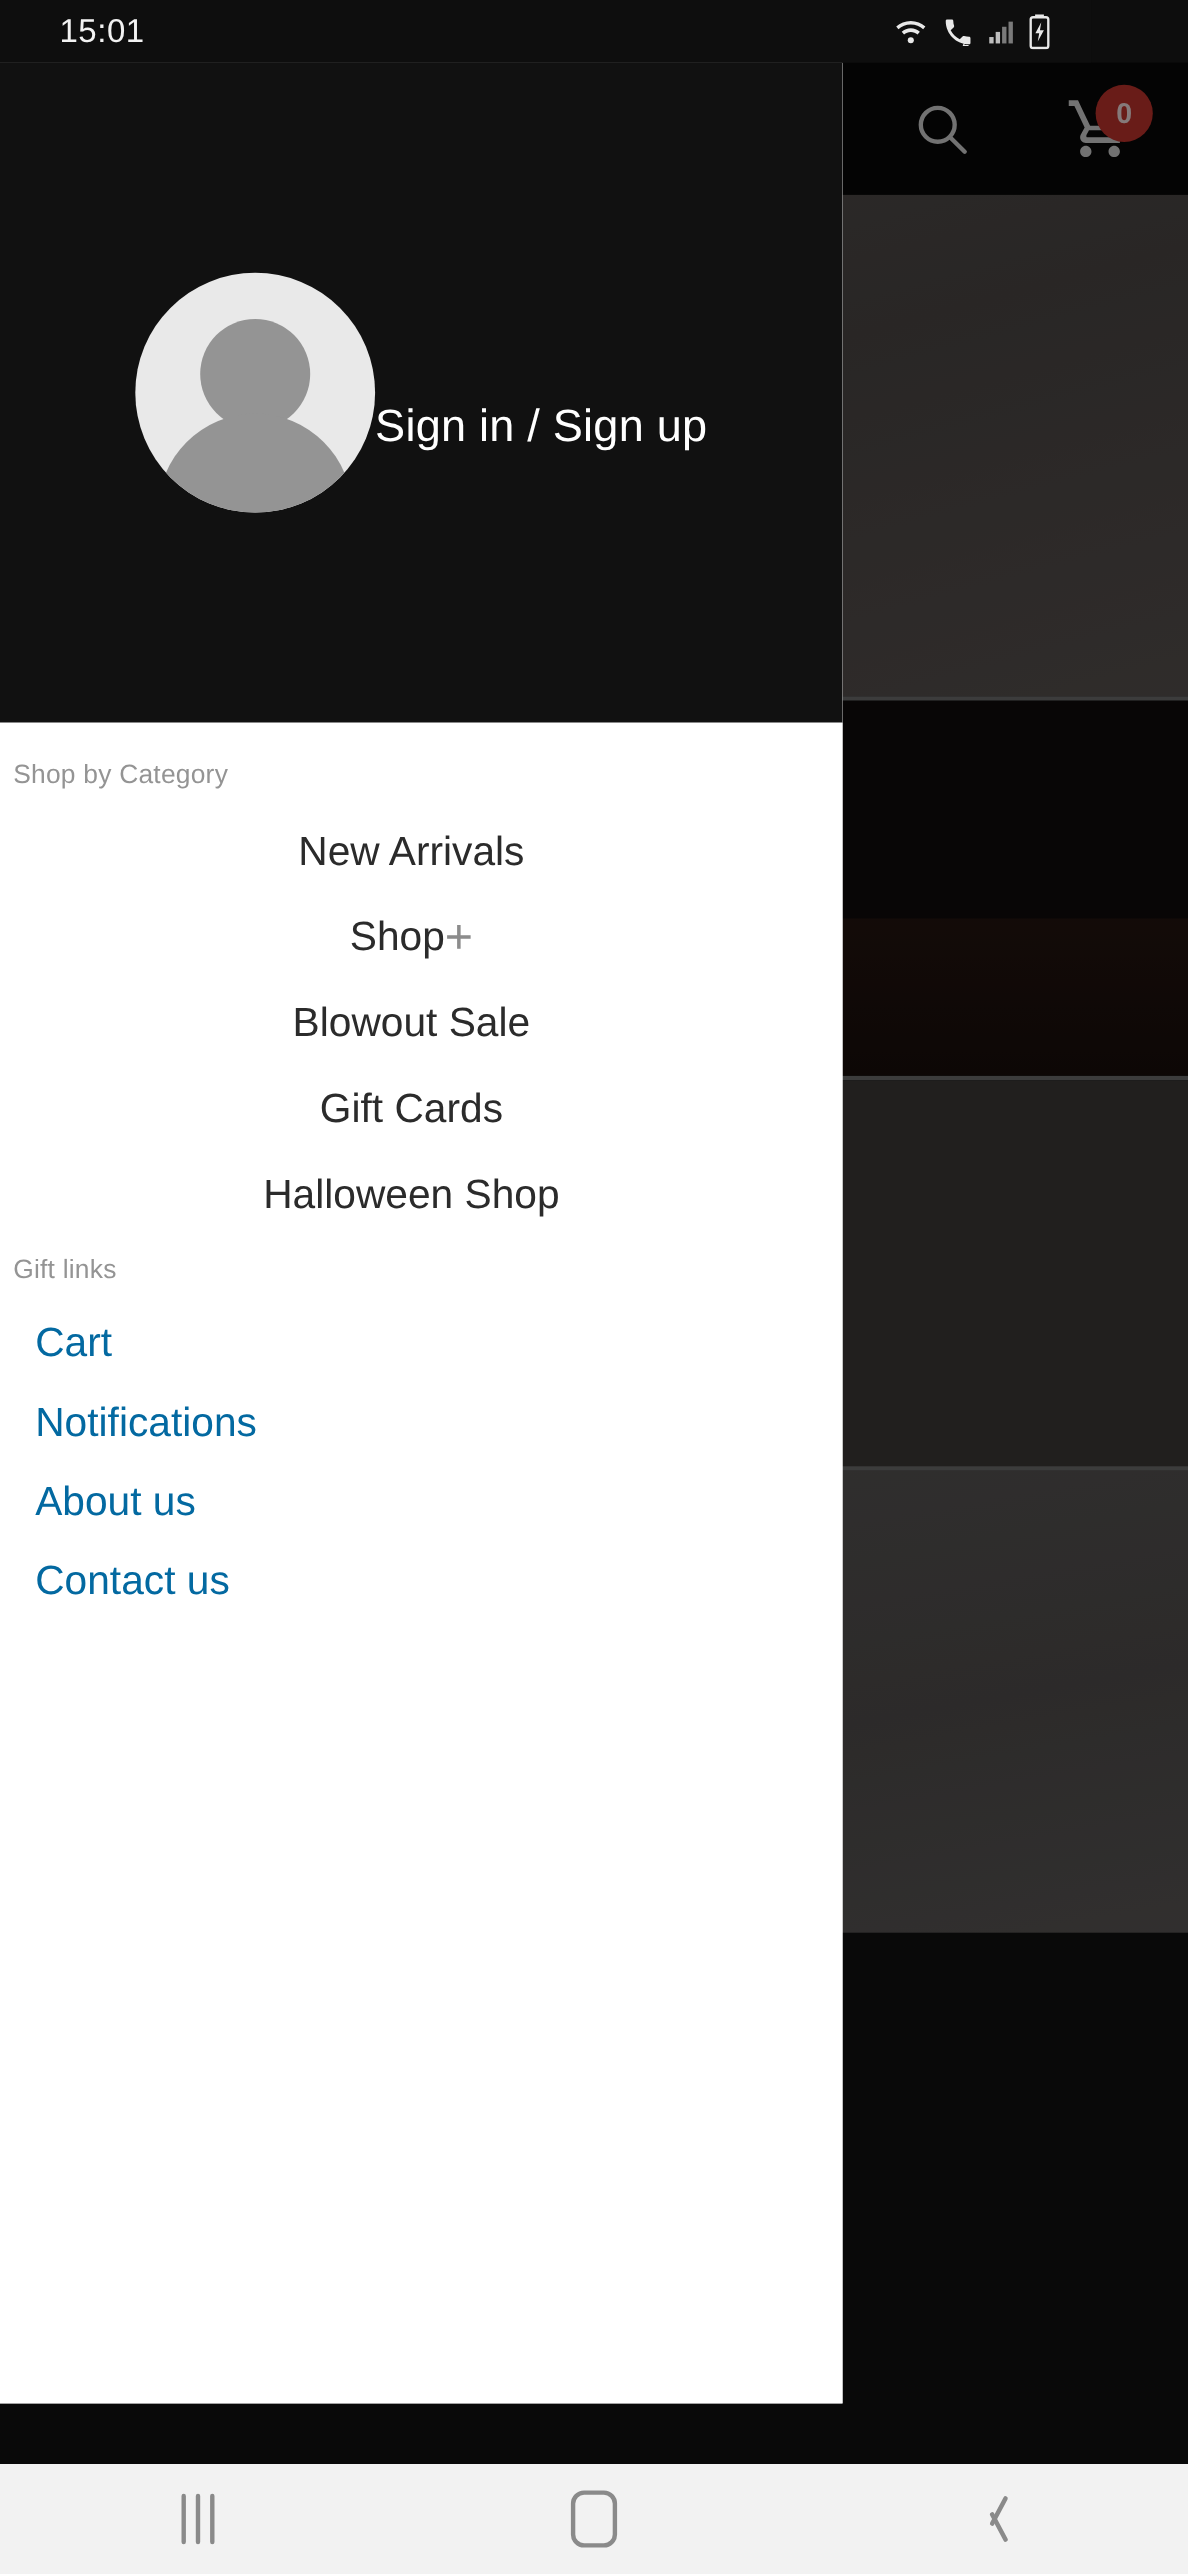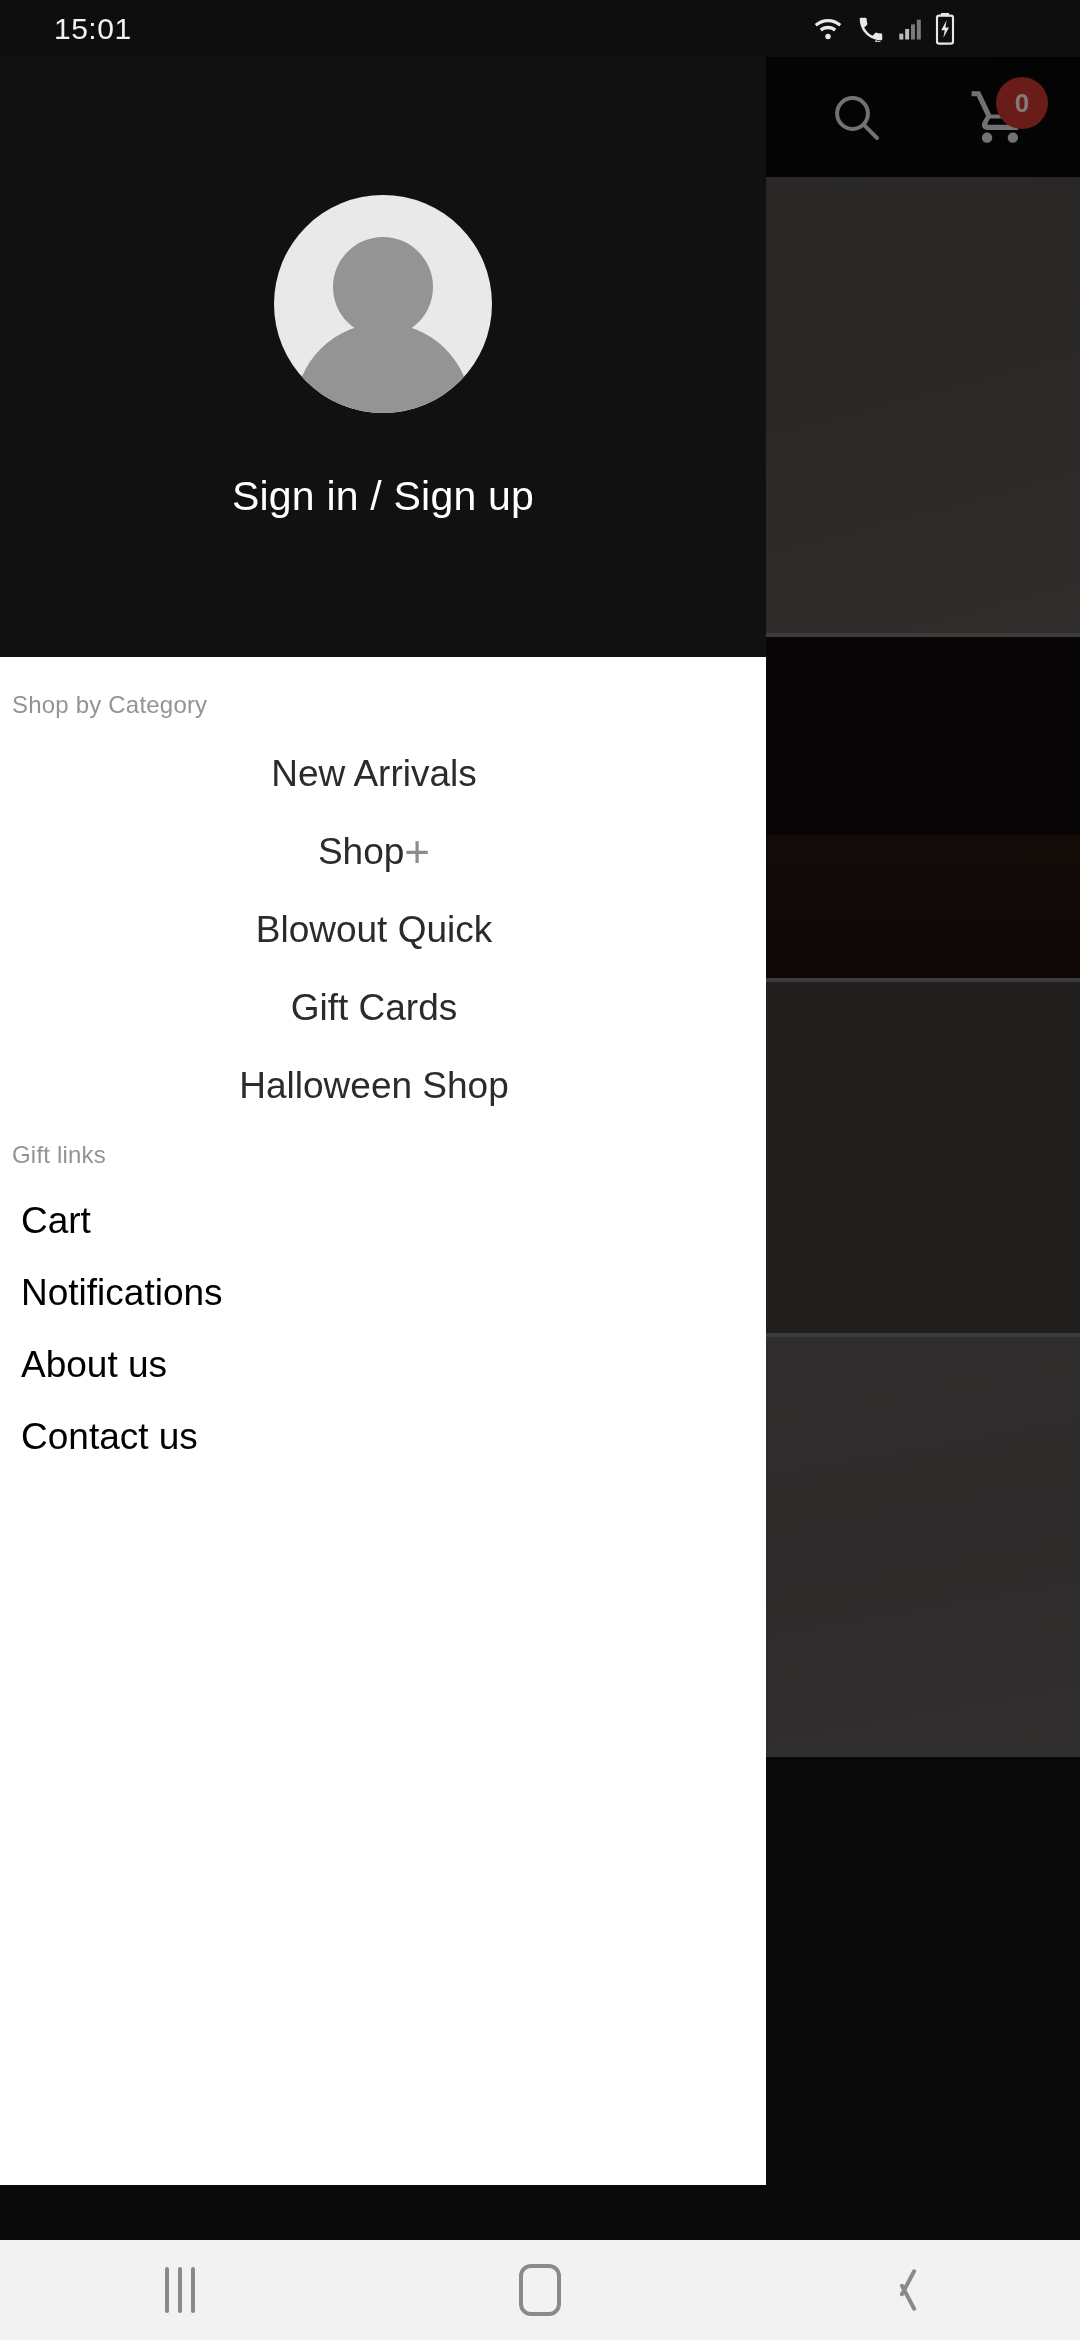--- a/index.html
+++ b/index.html
@@ -71,41 +71,41 @@
   #dim-overlay { position:absolute; top:0; left:0; width:1080px; height:2183px; background:rgba(0,0,0,.45); z-index:8; }
 
   
   #drawer {
     position:absolute; top:57px; left:0; width:766px; height:2128px;
     background:#fff; z-index:30; overflow:hidden;
     display:flex; flex-direction:column;
   }
   #drawer-header {
     background:#111; width:100%; height:600px;
-    display:flex; flex-direction:column; align-items:center; justify-content:center;
+    display:flex; flex-direction:row; align-items:center; justify-content:center;
   }
   #avatar {
     width:218px; height:218px; border-radius:50%;
     background:#e9e9e9; position:relative; overflow:hidden;
   }
   #avatar .head { position:absolute; top:42px; left:50%; transform:translateX(-50%); width:100px; height:100px; border-radius:50%; background:#949494; }
   #avatar .body { position:absolute; bottom:-42px; left:50%; transform:translateX(-50%); width:176px; height:132px; border-radius:88px 88px 0 0; background:#949494; }
   #signin-label { margin-top:60px; color:#fff; font-size:41px; letter-spacing:.2px; }
 
   #drawer-body { flex:1; background:#fff; padding-top:18px; }
   .section-title {
     color:#949494; font-size:24px; padding:16px 0 16px 12px; letter-spacing:.2px;
   }
   .menu-item {
     display:flex; align-items:center; justify-content:center;
     padding:0 46px 0 28px; height:78px; color:#2b2b2b; font-size:37px;
   }
   .menu-item .label { white-space:nowrap; }
   .plus-icon { color:#8c8c8c; font-size:44px; font-weight:300; line-height:1; }
-  .quick-item { height:72px; padding-left:21px; font-size:37px; color:#000000; display:flex; align-items:center; }
+  .quick-item { height:72px; padding-left:32px; font-size:37px; color:#0369a1; display:flex; align-items:center; }
 
   
   #navbar {
     position:absolute; bottom:0; left:0; width:1080px; height:100px;
     background:#f2f2f2; z-index:70;
     display:flex; align-items:center; justify-content:space-around;
   }
   #navbar .nav-btn { width:180px; height:100px; display:flex; align-items:center; justify-content:center; }
   .recents { display:flex; gap:9px; }
   .recents i { display:block; width:4px; height:46px; background:#8a8a8a; border-radius:2px; }
@@ -201,21 +201,21 @@
       <div class="section-title">Shop by Category</div>
 
       <div class="menu-item">
         <span class="label">New Arrivals</span>
       </div>
       <div class="menu-item">
         <span class="label">Shop</span>
         <span class="plus-icon">+</span>
       </div>
       <div class="menu-item">
-        <span class="label">Blowout Quick</span>
+        <span class="label">Blowout Sale</span>
       </div>
       <div class="menu-item">
         <span class="label">Gift Cards</span>
       </div>
       <div class="menu-item">
         <span class="label">Halloween Shop</span>
       </div>
 
       <div class="section-title">Gift links</div>
 

